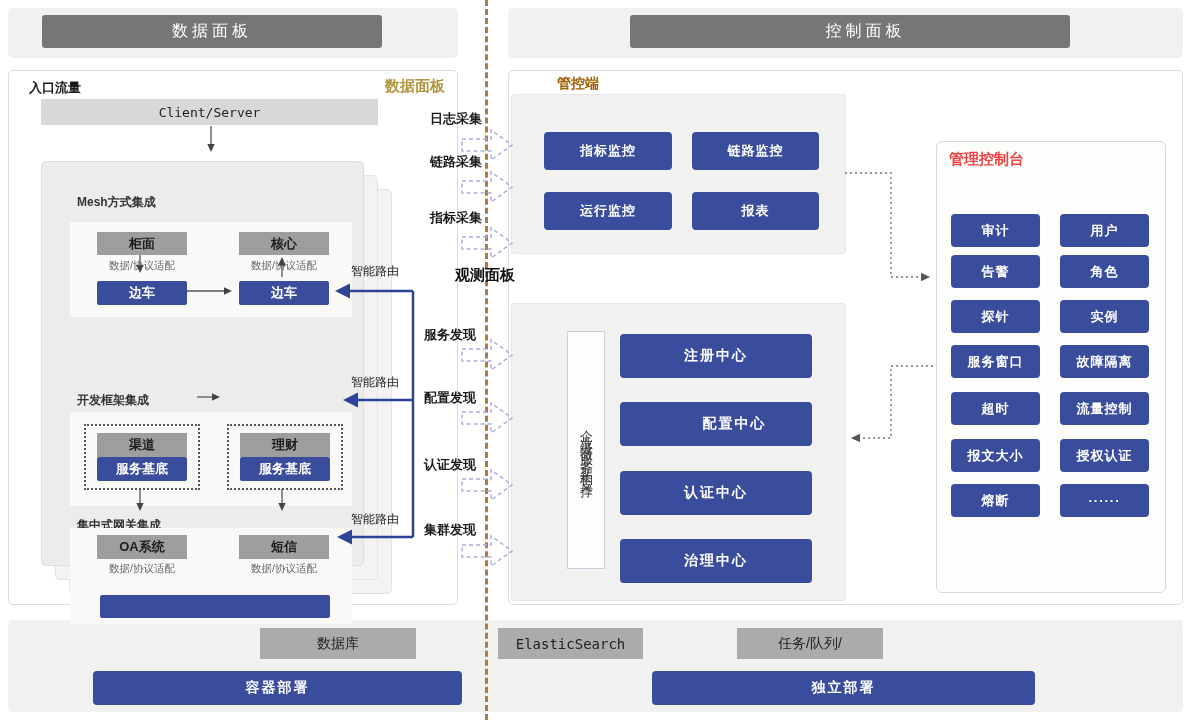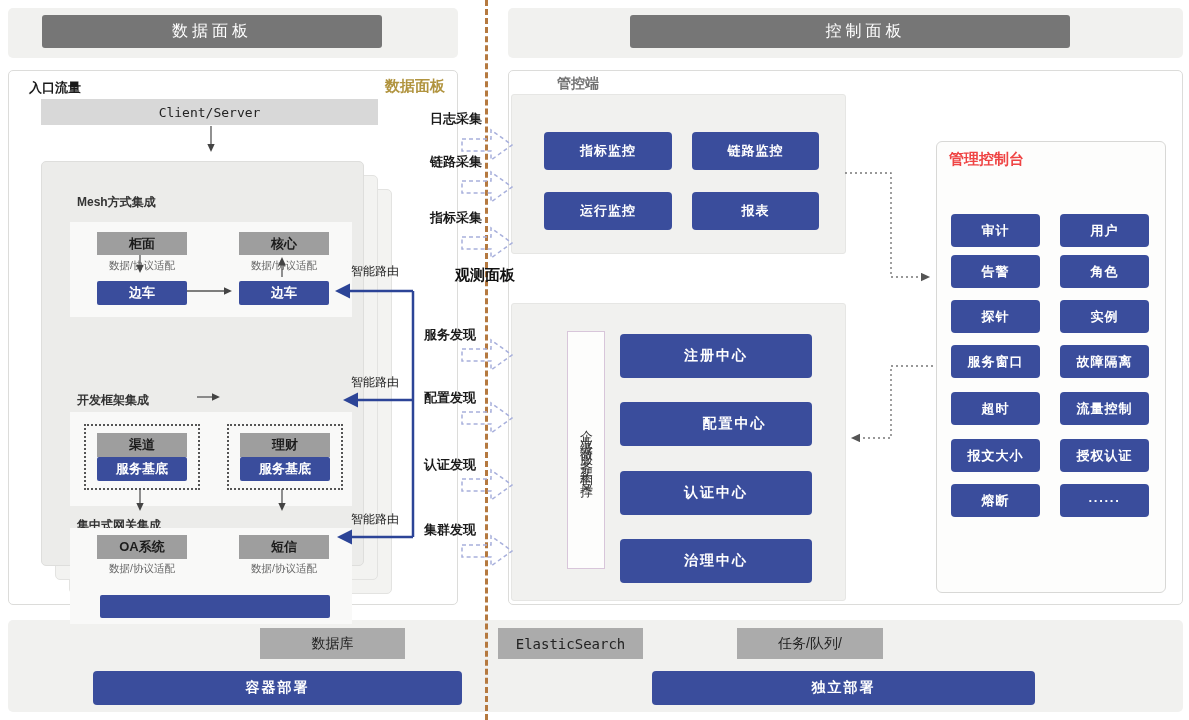--- a/index.html
+++ b/index.html
@@ -47,21 +47,21 @@
       <span>数据面板</span>
     </div>
   </div>
   <div class="abs strip" style="left:508px;top:8px;width:675px;height:50px;">
     <div class="abs hdrbar" style="left:122px;top:7px;width:440px;height:33px;padding-left:31px;">
       <span>控制面板</span>
     </div>
   </div>
 
   <div class="abs strip" style="left:8px;top:620px;width:1175px;height:92px;z-index:1;">
-    <div class="abs graybox2" style="left:252px;top:8px;width:145px;height:31px;">
+    <div class="abs graybox2" style="left:252px;top:8px;width:156px;height:31px;">
       <span>数据库</span>
     </div>
     <div class="abs graybox2 mono" style="left:490px;top:8px;width:145px;height:31px;">
       <span>ElasticSearch</span>
     </div>
     <div class="abs graybox2" style="left:729px;top:8px;width:146px;height:31px;">
       <span>任务/队列/</span>
     </div>
     <div class="abs bluebar" style="left:85px;top:51px;width:369px;height:34px;">
       <span>容器部署</span>
@@ -134,21 +134,21 @@
         <div class="abs bluebox" style="left:30px;top:67px;width:230px;height:23px;"></div>
       </div>
     </div>
 
     <div class="abs routelabel" style="left:342px;top:192px;">智能路由</div>
     <div class="abs routelabel" style="left:342px;top:303px;">智能路由</div>
     <div class="abs routelabel" style="left:342px;top:440px;">智能路由</div>
   </div>
 
   <div class="abs panel" style="left:508px;top:70px;width:675px;height:535px;z-index:2;">
-    <div class="abs" style="left:48px;top:4px;font-size:14px;font-weight:bold;color:#737373;">管控端</div>
+    <div class="abs" style="left:48px;top:4px;font-size:14px;font-weight:bold;color:#a16207;">管控端</div>
 
     <div class="abs subpanel" style="left:2px;top:23px;width:335px;height:160px;">
       <div class="abs bluebtn" style="left:32px;top:37px;width:128px;height:38px;">
         <span>指标监控</span>
       </div>
       <div class="abs bluebtn" style="left:180px;top:37px;width:127px;height:38px;">
         <span>链路监控</span>
       </div>
       <div class="abs bluebtn" style="left:32px;top:97px;width:128px;height:38px;">
         <span>运行监控</span>

